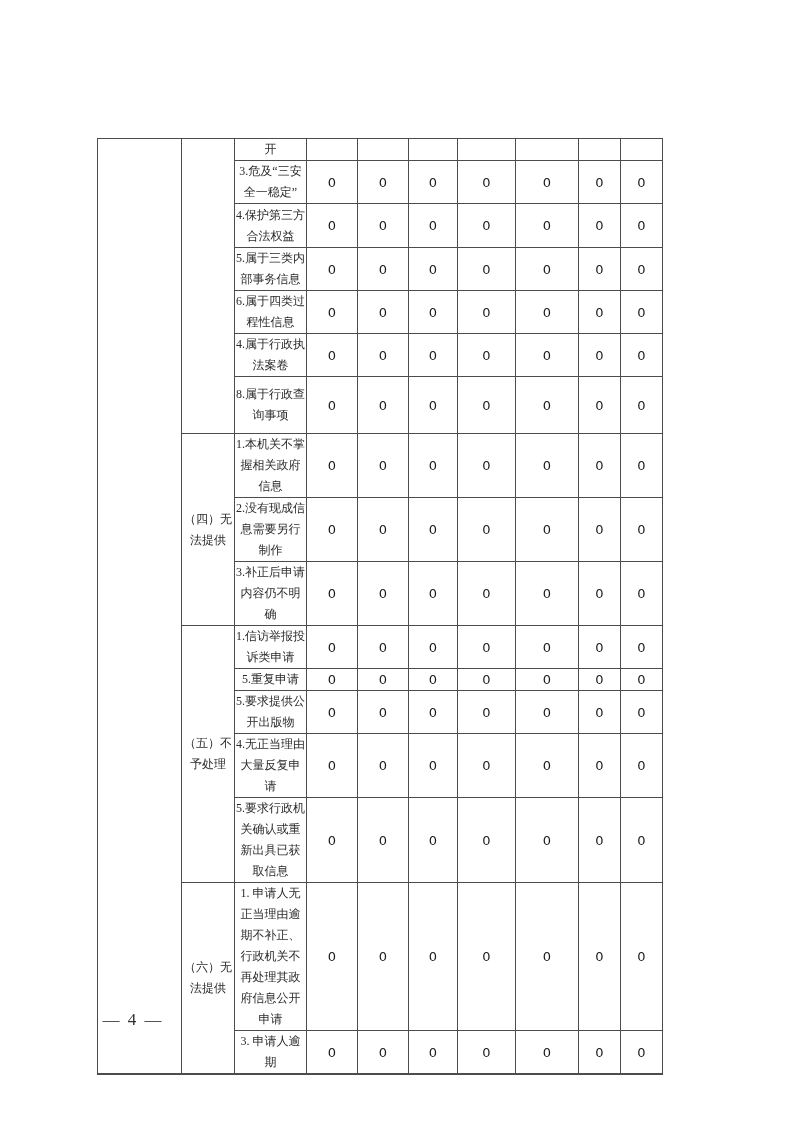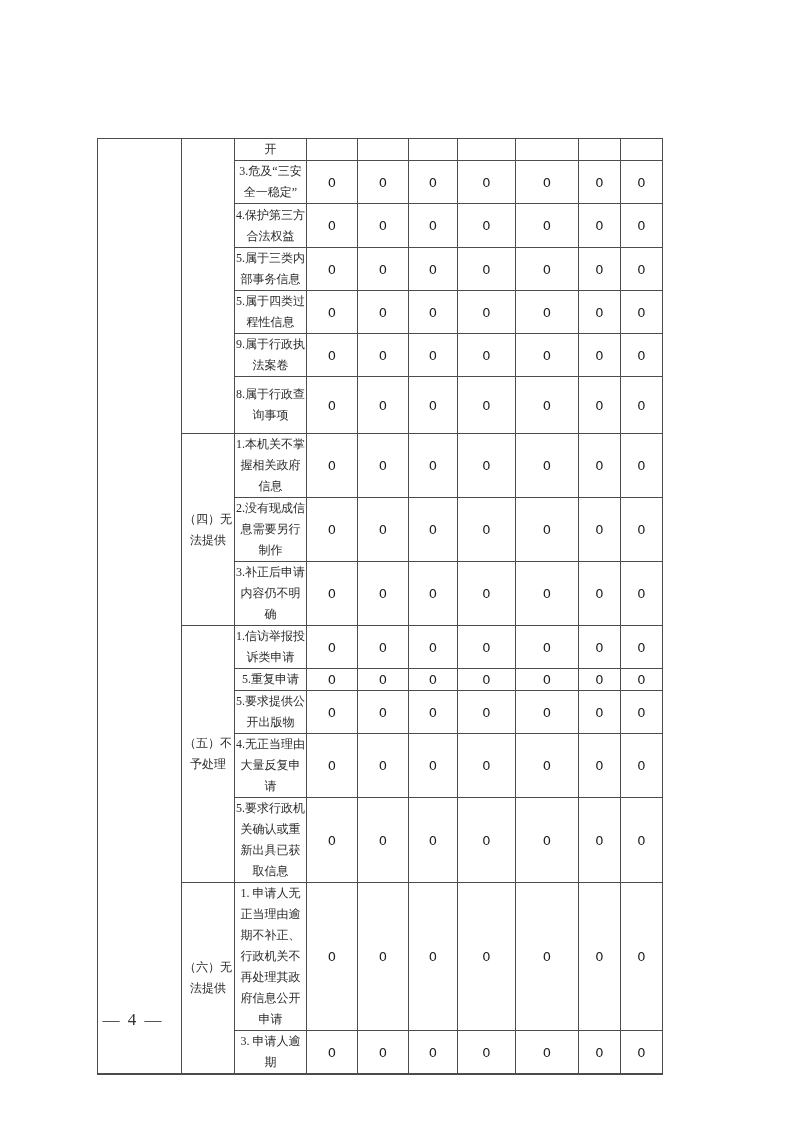--- a/index.html
+++ b/index.html
@@ -108,31 +108,31 @@
         <td class="lbl">5.属于三类内部事务信息</td>
         <td class="v">0</td>
         <td class="v">0</td>
         <td class="v">0</td>
         <td class="v">0</td>
         <td class="v">0</td>
         <td class="v">0</td>
         <td class="v">0</td>
       </tr>
       <tr style="height:43px">
-        <td class="lbl">5.属于四类过程性信息</td>
+        <td class="lbl">6.属于四类过程性信息</td>
         <td class="v">0</td>
         <td class="v">0</td>
         <td class="v">0</td>
         <td class="v">0</td>
         <td class="v">0</td>
         <td class="v">0</td>
         <td class="v">0</td>
       </tr>
       <tr style="height:40px">
-        <td class="lbl">9.属于行政执法案卷</td>
+        <td class="lbl">4.属于行政执法案卷</td>
         <td class="v">0</td>
         <td class="v">0</td>
         <td class="v">0</td>
         <td class="v">0</td>
         <td class="v">0</td>
         <td class="v">0</td>
         <td class="v">0</td>
       </tr>
       <tr style="height:57px">
         <td class="lbl">8.属于行政查询事项</td>

